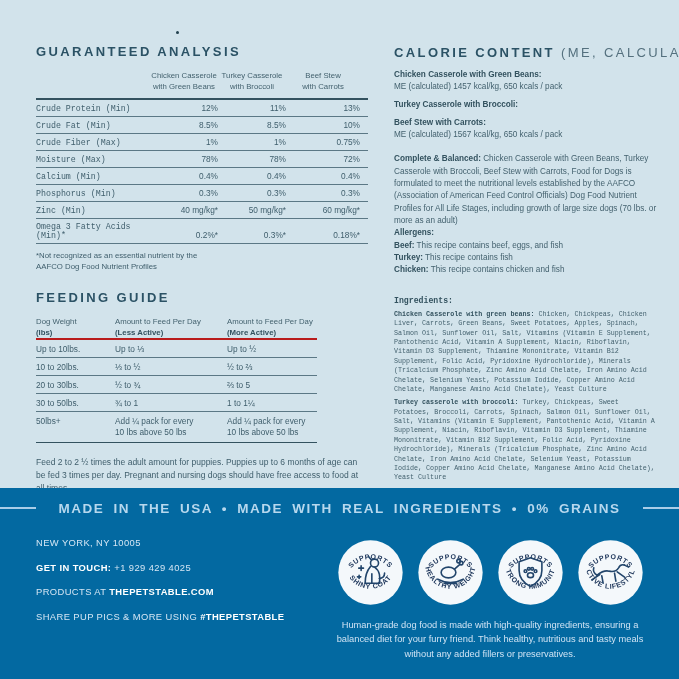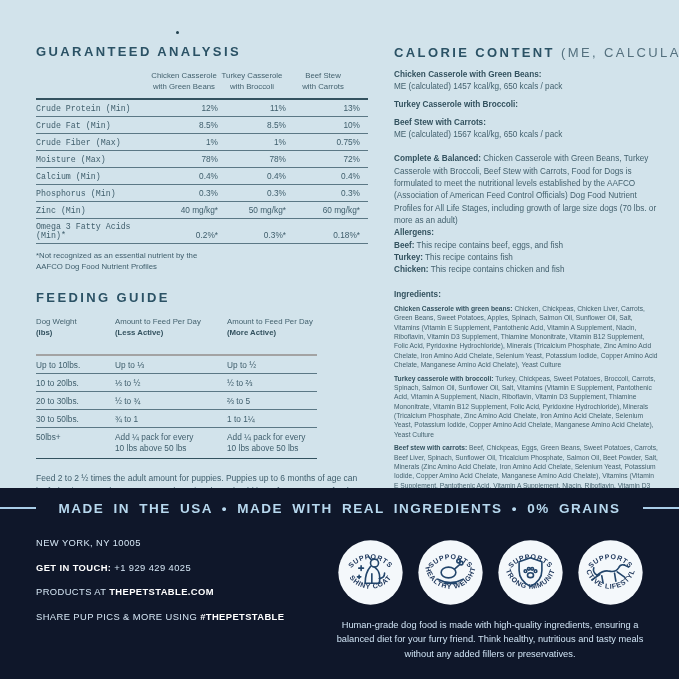--- a/index.html
+++ b/index.html
@@ -25,40 +25,40 @@
   .ga-head { border-bottom:2px solid #33525f; }
   .ga-row:not(.ga-head) { border-bottom:1px solid #5b7885; }
   .ga-colhead { font-size:7.8px; text-align:center; color:#44626f; line-height:1.35; padding-bottom:3px; }
   .ga-label { font-size:8.3px;font-family:Liberation Mono, monospace; }
   .ga-val { font-size:8.3px; text-align:right; }
   .footnote { font-size:7.8px; line-height:1.45; margin:6px 0 17px 0; }
 
   
   .fg-table { width:281px; margin-bottom:13px; }
   .fg-row { display:grid; grid-template-columns:79px 112px 90px; padding:3.5px 0; font-size:8.3px; }
-  .fg-head { border-bottom:2px solid #a3a3a3; padding-bottom:16px; }
+  .fg-head { border-bottom:2px solid #b91c1c; padding-bottom:0; }
   .fg-head > div { font-size:7.8px; line-height:1.35; color:#44626f; }
   .fg-h2 { font-weight:700; color:#33525f; }
   .fg-row:not(.fg-head) { border-bottom:1px solid #5b7885; }
   .fg-row:last-child { border-bottom:1.5px solid #33525f; }
   .fg-row .preline { line-height:1.4; }
   .note { font-size:8.5px; line-height:1.52; margin-bottom:5px; width:332px; }
 
   
   .cal-entry { margin-bottom:6px; line-height:1.45; }
   .cal-name { font-size:8.2px; font-weight:700; color:#33525f; }
   .cal-val { font-size:8.2px; color:#44626f; }
   .para { margin-top:13px; font-size:8.2px; line-height:1.5; color:#44626f; }
   .allergens { font-size:8.2px; line-height:1.5; color:#44626f; }
-  .ingredients { margin-top:13px; font-size:6.7px; line-height:1.4; color:#44626f; }
+  .ingredients { margin-top:19px; font-size:6.7px; line-height:1.4; color:#44626f;font-family:Liberation Mono, monospace; }
   .ing-title { font-size:8.2px; font-weight:700; color:#33525f; margin-bottom:3px; }
   .ing-para { margin-bottom:4px; }
 
   
-  .band { height:191px; background:#0f172a; color:#d5e6f4; padding-top:9px; }
+  .band { height:191px; background:#0369a1; color:#d5e6f4; padding-top:9px; }
   .headline-row { display:flex; align-items:center; height:22px; }
   .rule { flex:none; width:36px; height:2px; background:#a9cde8; }
   .headline { flex:1; text-align:center; font-weight:700; font-size:13.5px; letter-spacing:1.5px; word-spacing:4px; color:#b7d8ee; white-space:nowrap; }
   .band-body { display:flex; padding:17px 0 0 36px; }
   .contact { width:290px; flex:none; font-size:9.4px; letter-spacing:.4px; line-height:1.45; }
   .c-block { margin-bottom:11px; }
   .contact .b { color:#ffffff; }
   .right-col { width:320px; flex:none; margin-left:4px; text-align:center; }
   .badges { display:flex; gap:13px; justify-content:center; margin-top:3px; }
   .badge { width:67px; height:67px; display:block; }

